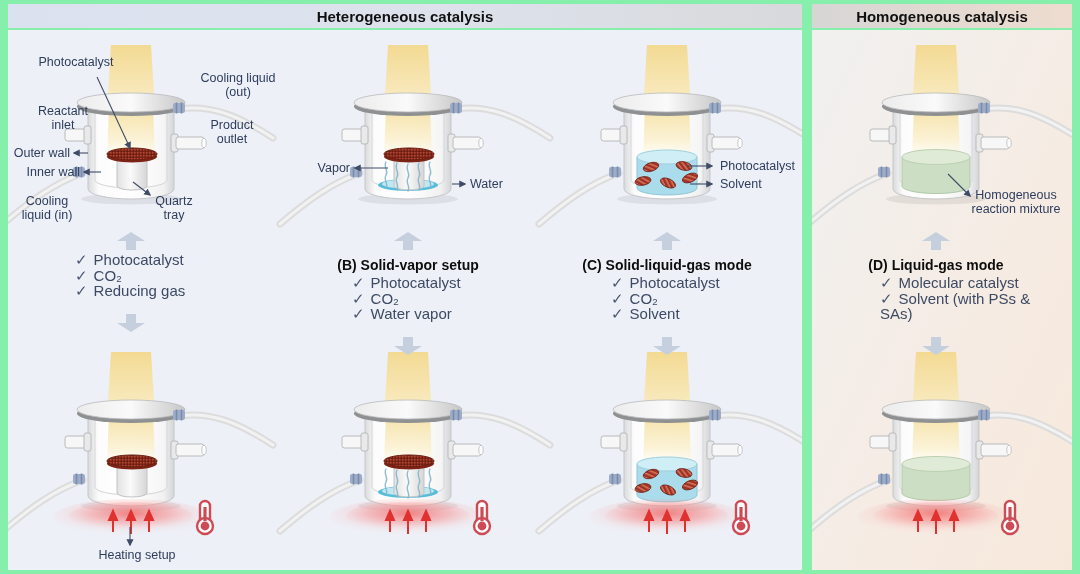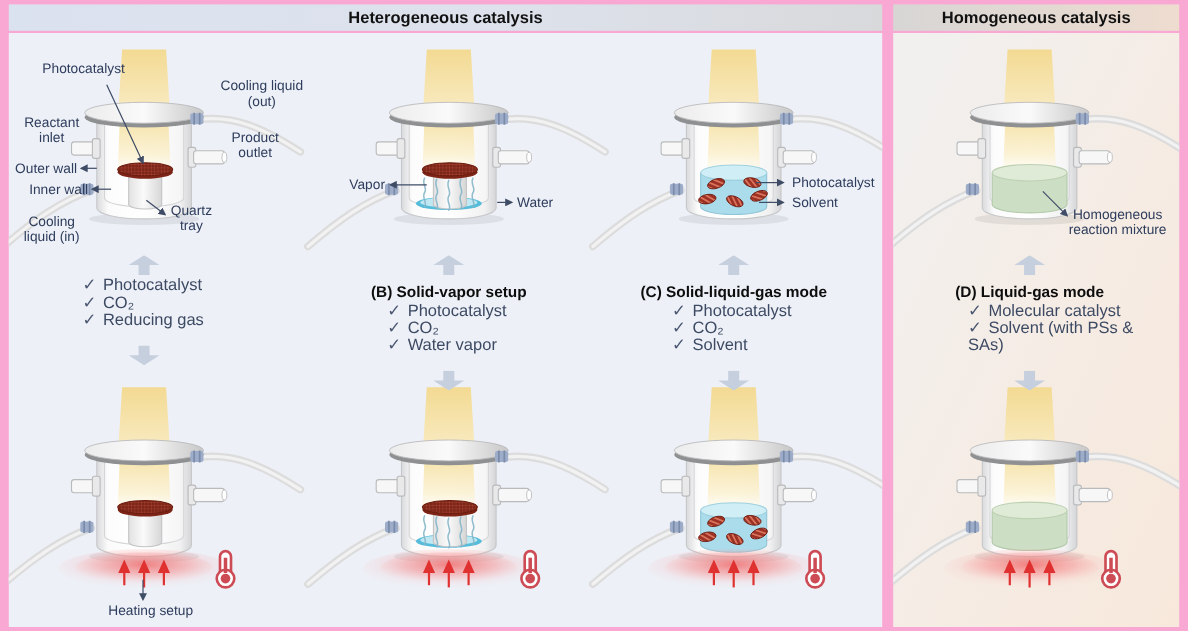--- a/index.html
+++ b/index.html
@@ -1,16 +1,16 @@
 <!DOCTYPE html>
 <html><head>
 <meta charset="utf-8">
 <style>
   html,body{margin:0;padding:0;background:#ffffff;}
-  #page{position:relative;width:1080px;height:574px;background:#f9a8d4;
+  #page{position:relative;width:1080px;height:574px;background:#86efac;
         font-family:"Liberation Sans", sans-serif;overflow:hidden;}
   .hdr{position:absolute;top:4px;height:24px;display:flex;align-items:center;justify-content:center;
        font-size:15px;font-weight:bold;color:#111;}
   #hdr-left{left:8px;width:794px;background:linear-gradient(90deg,#dbe2ef 0%,#dde2ec 55%,#d8d9db 100%);}
   #hdr-right{left:812px;width:260px;background:linear-gradient(90deg,#d7d6d5 0%,#eedccf 100%);}
   .panel{position:absolute;top:30px;height:540px;overflow:hidden;}
   #panel-left{left:8px;width:794px;background:#edf0f7;}
   #panel-right{left:812px;width:260px;background:linear-gradient(115deg,#f1f0ef 5%,#f6ebe2 65%,#f7e8db 100%);}
   .reactor{position:absolute;width:220px;height:205px;overflow:visible;pointer-events:none;}
   .lbl{position:absolute;font-size:12.5px;line-height:1.14;color:#2e3d5c;text-align:center;}
@@ -224,26 +224,26 @@
       <line x1="388" y1="168" x2="355" y2="168" marker-end="url(#mArrow)"></line>
       <line x1="452" y1="184" x2="465" y2="184" marker-end="url(#mArrow)"></line>
       <line x1="687" y1="166" x2="712" y2="166" marker-end="url(#mArrow)"></line>
       <line x1="690" y1="184" x2="712" y2="184" marker-end="url(#mArrow)"></line>
       <line x1="948" y1="174" x2="970" y2="196" marker-end="url(#mArrow)"></line>
     </g>
   </svg>
 
   <div class="lbl" style="left:30px;top:55px;width:92px">Photocatalyst</div>
   <div class="lbl" style="left:200px;top:71px;width:76px">Cooling liquid (out)</div>
-  <div class="lbl" style="left:16px;top:104px;width:62px">Reactant inlet</div>
+  <div class="lbl" style="left:32px;top:104px;width:62px">Reactant inlet</div>
   <div class="lbl" style="left:202px;top:118px;width:60px">Product outlet</div>
   <div class="lbl right" style="left:8px;top:146px;width:62px">Outer wall</div>
   <div class="lbl right" style="left:18px;top:165px;width:62px">Inner wall</div>
   <div class="lbl" style="left:12px;top:194px;width:70px">Cooling liquid (in)</div>
-  <div class="lbl" style="left:148px;top:184px;width:52px">Quartz tray</div>
+  <div class="lbl" style="left:148px;top:194px;width:52px">Quartz tray</div>
   <div class="lbl" style="left:77px;top:548px;width:120px">Heating setup</div>
   <div class="lbl right" style="left:302px;top:161px;width:48px">Vapor</div>
   <div class="lbl left" style="left:470px;top:177px;width:50px">Water</div>
   <div class="lbl left" style="left:720px;top:159px;width:90px">Photocatalyst</div>
   <div class="lbl left" style="left:720px;top:177px;width:60px">Solvent</div>
   <div class="lbl" style="left:960px;top:188px;width:112px">Homogeneous reaction mixture</div>
 
   <div class="mode" style="left:21px">
     <svg class="flow" width="28" height="18">
         <use href="#sym-flow-up"></use>

